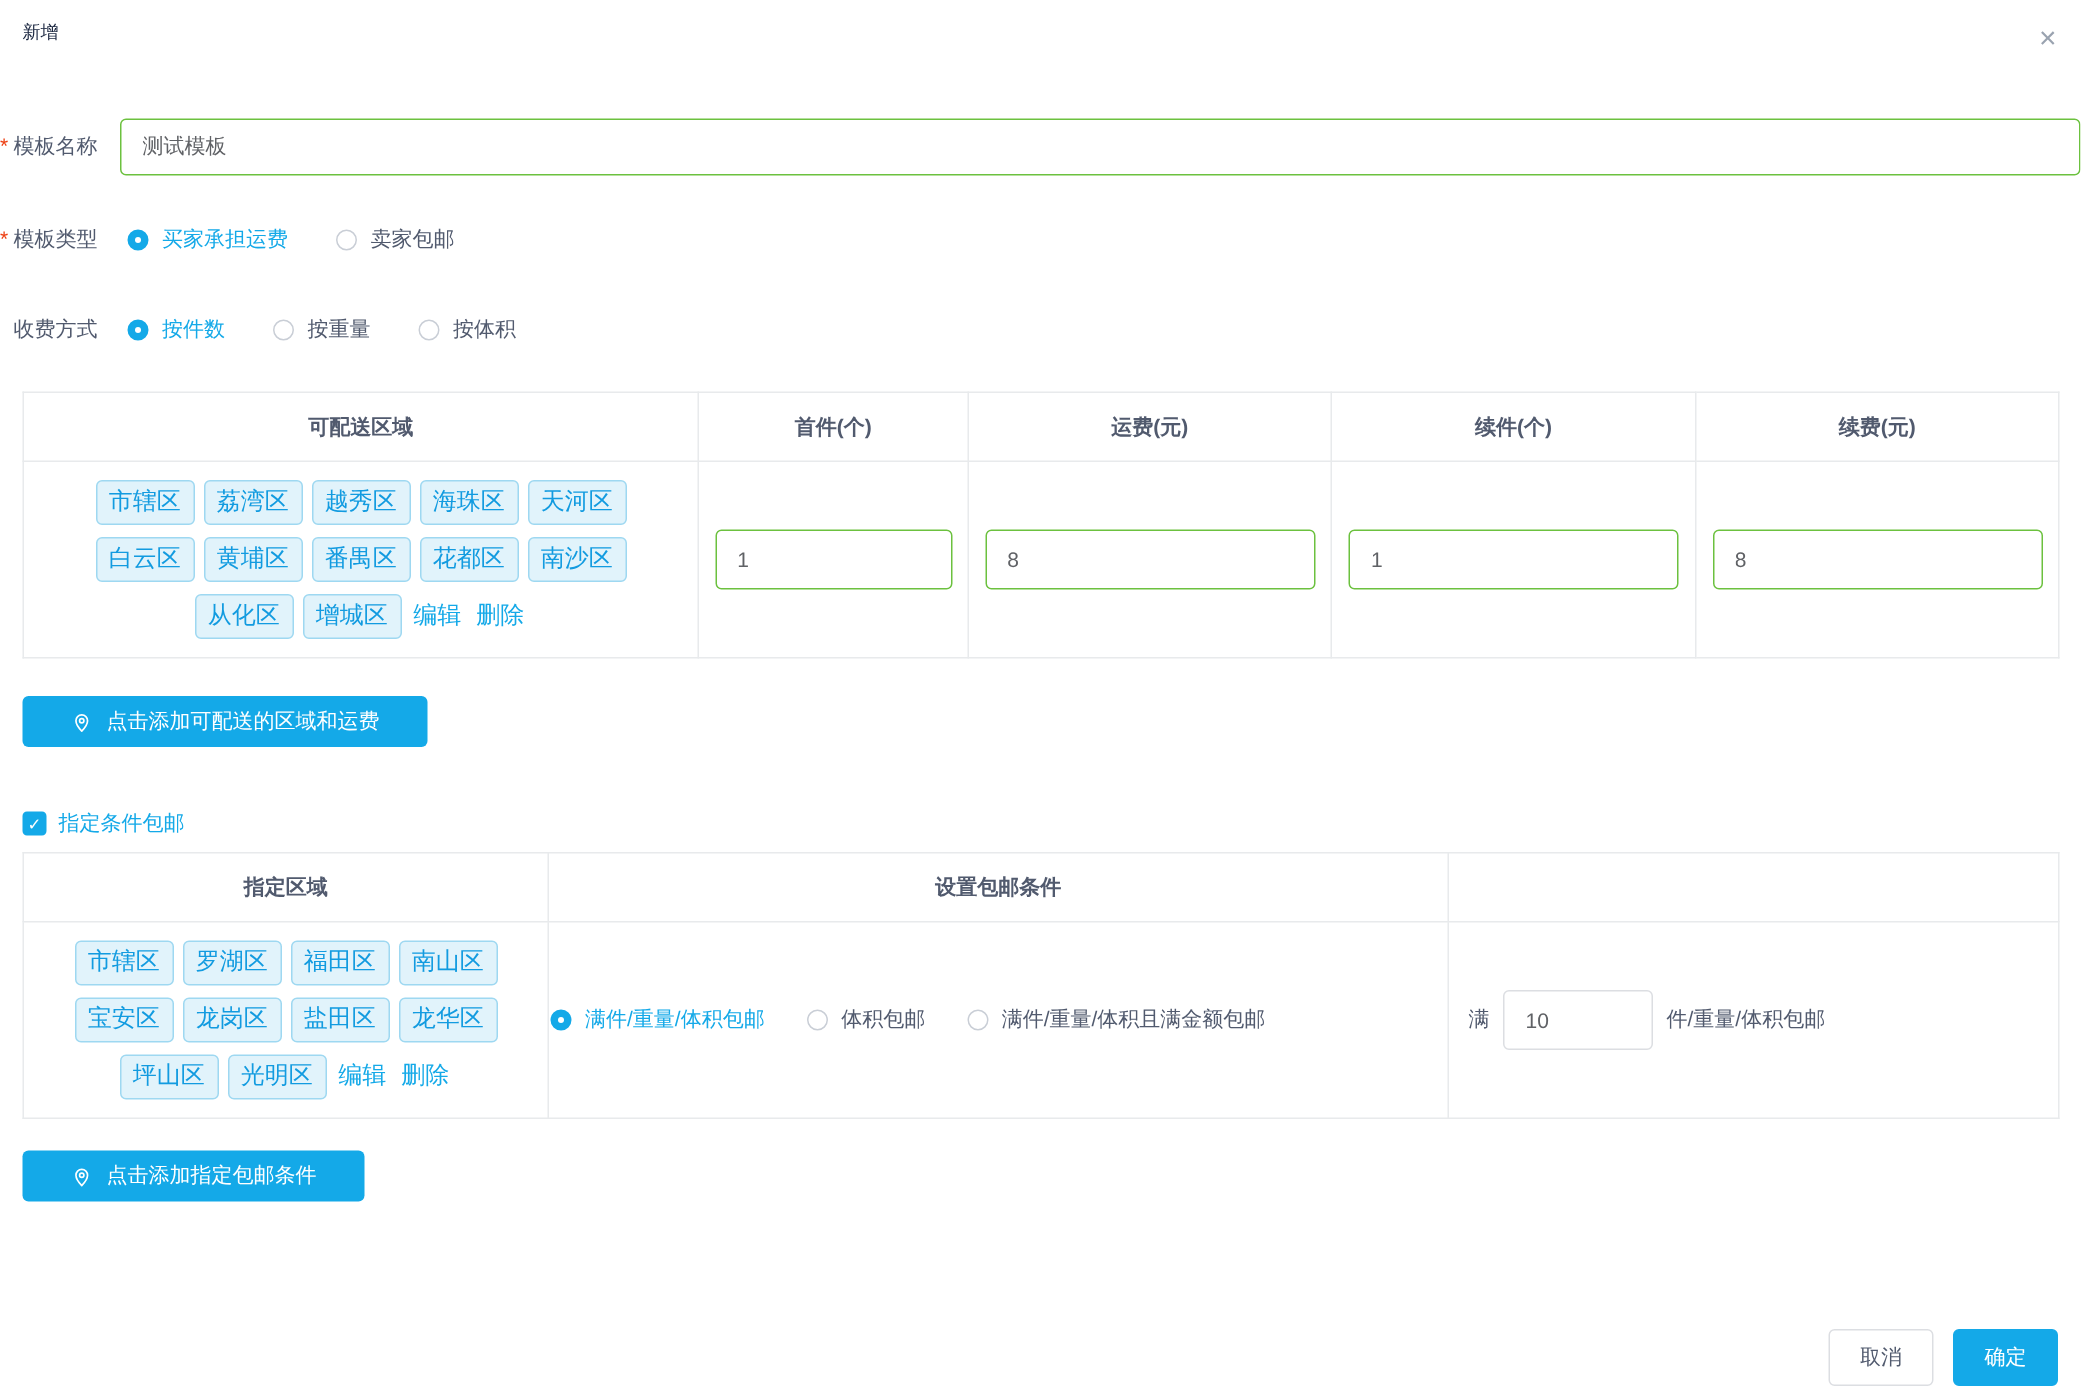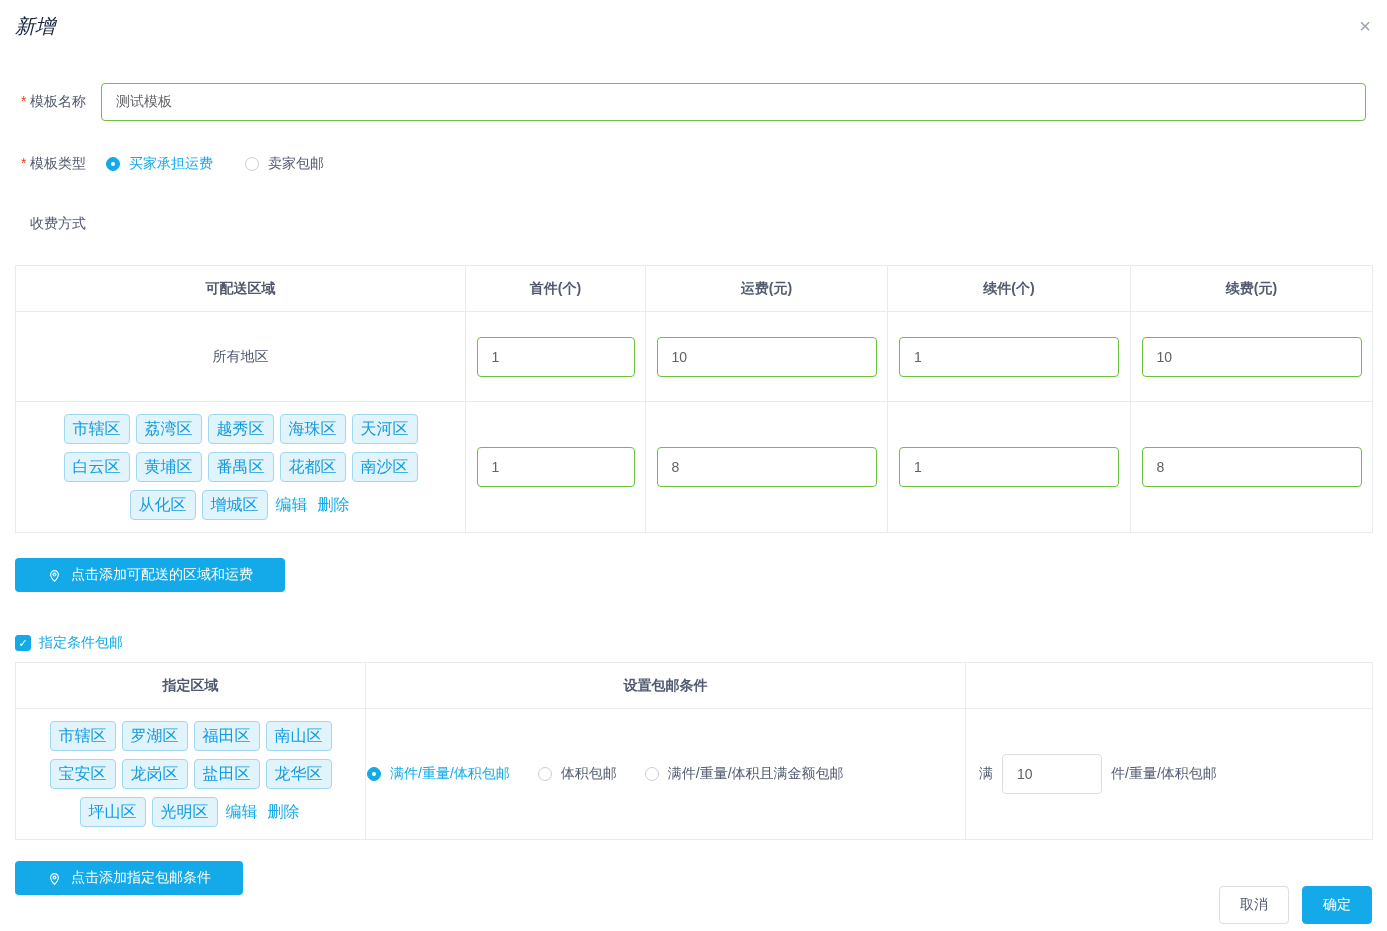--- a/index.html
+++ b/index.html
@@ -4,25 +4,25 @@
 <style>
   * { box-sizing: border-box; }
   html,body { margin:0; padding:0; }
   body {
     width:1387px; height:931px; background:#fff; position:relative; overflow:hidden;
     font-family:"Liberation Sans","DejaVu Sans",sans-serif;
     font-size:14px; color:#515a6e;
   }
   
   .modal-header { display:flex; justify-content:space-between; align-items:flex-start; padding:13px 16px 0 15px; }
-  .modal-title { font-size:20px; color:#17233d;font-style:italic; }
+  .modal-title { font-size:12px; color:#17233d; }
   .close-btn { font-size:20px; color:#9aa3b0; line-height:1; cursor:pointer; margin-top:3px; font-weight:400; }
 
   
-  .form-row { display:flex; align-items:center; margin:0 21px; }
+  .form-row { display:flex; align-items:center; margin:0 0; }
   .row-name   { margin-top:43px; }
   .row-type   { margin-top:34px; }
   .row-charge { margin-top:42px; }
   .form-label { width:80px; flex:none; color:#515a6e; }
   .req { color:#ed4014; display:inline-block; width:9px; }
   .text-input {
     flex:1; height:38px; border:1px solid var(--green,#6cc13f); border-radius:4px;
     padding:4px 14px; font-size:14px; color:#606266; outline:none; background:#fff;
   }
 
@@ -108,47 +108,54 @@
     </span>
     <span class="radio-opt">
       <span class="radio"></span>
       <span class="radio-label">卖家包邮</span>
     </span>
   </div>
 </div>
 
 <div class="form-row row-charge">
   <span class="form-label"><span class="req"></span><span>收费方式</span></span>
+  <div class="radio-group">
+    <span class="radio-opt checked">
+      <span class="radio"></span>
+      <span class="radio-label">按件数</span>
+    </span>
+    <span class="radio-opt">
+      <span class="radio"></span>
+      <span class="radio-label">按重量</span>
+    </span>
+    <span class="radio-opt">
+      <span class="radio"></span>
+      <span class="radio-label">按体积</span>
+    </span>
+  </div>
 </div>
 
 <table class="grid freight-table">
   <colgroup>
       <col style="width:450px">
       <col style="width:180px">
       <col style="width:242px">
       <col style="width:243px">
       <col style="width:242px">
     </colgroup>
   <thead>
     <tr>
       <th>可配送区域</th>
       <th>首件(个)</th>
       <th>运费(元)</th>
       <th>续件(个)</th>
       <th>续费(元)</th>
     </tr>
   </thead>
   <tbody>
-    <tr>
-      <td><span>所有地区</span></td>
-      <td><input class="cell-input w-sm" type="text" value="1" style=""></td>
-      <td><input class="cell-input w-lg" type="text" value="10" style=""></td>
-      <td><input class="cell-input w-lg" type="text" value="1" style=""></td>
-      <td><input class="cell-input w-lg" type="text" value="10" style=""></td>
-    </tr>
     <tr>
       <td class="tags-cell">
         <span class="tag">市辖区</span><span class="tag">荔湾区</span><span class="tag">越秀区</span><span class="tag">海珠区</span><span class="tag">天河区</span><span class="tag">白云区</span><span class="tag">黄埔区</span><span class="tag">番禺区</span><span class="tag">花都区</span><span class="tag">南沙区</span><span class="tag">从化区</span><span class="tag">增城区</span><a class="link">编辑</a><a class="link">删除</a>
       </td>
       <td><input class="cell-input w-sm" type="text" value="1" style=""></td>
       <td><input class="cell-input w-lg" type="text" value="8" style=""></td>
       <td><input class="cell-input w-lg" type="text" value="1" style=""></td>
       <td><input class="cell-input w-lg" type="text" value="8" style=""></td>
     </tr>
   </tbody>

